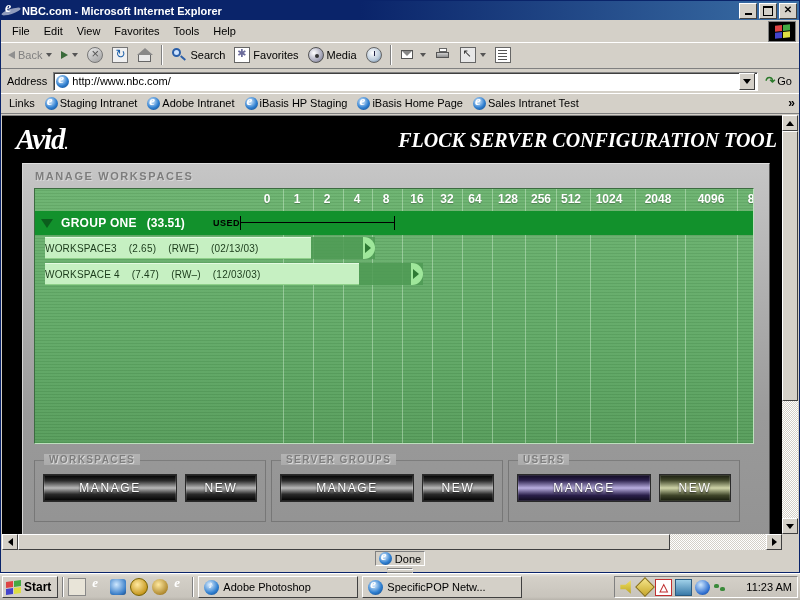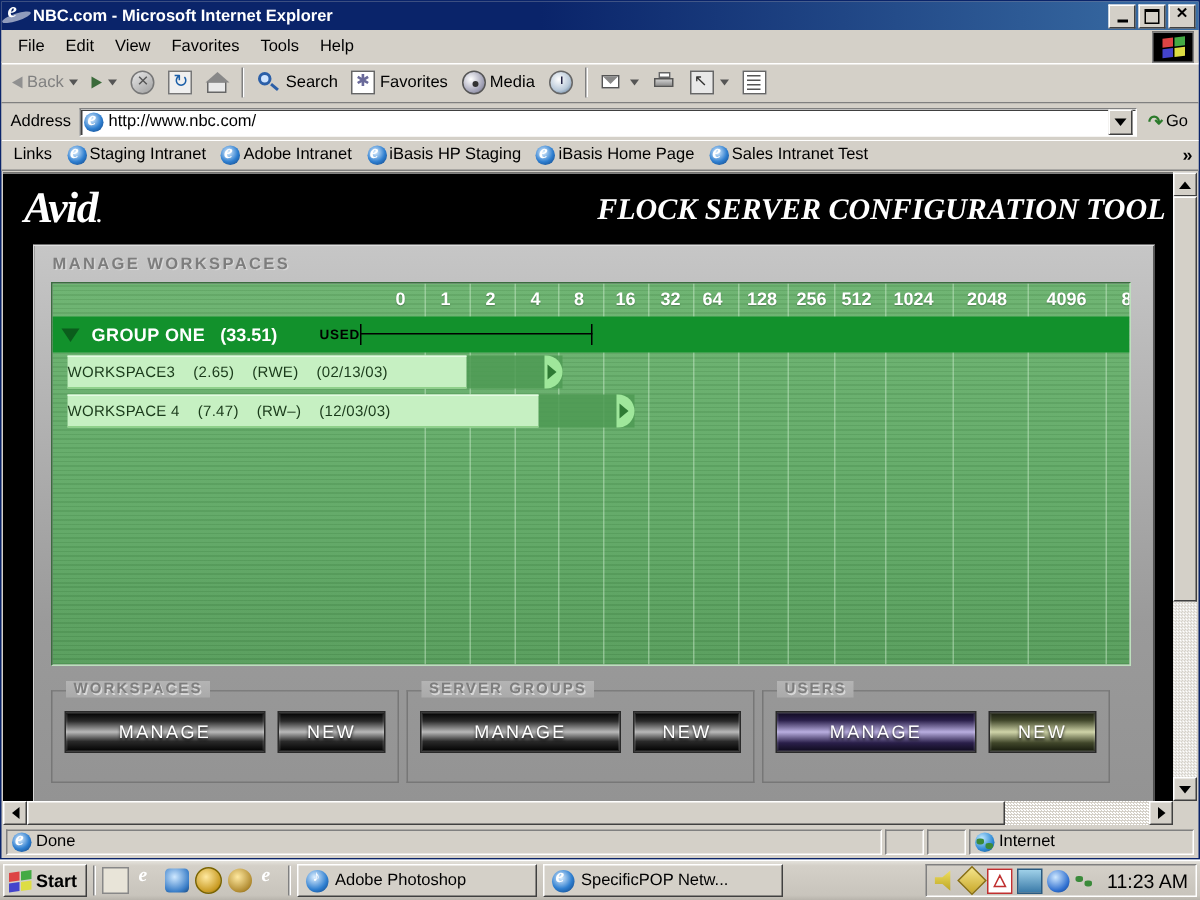--- a/index.html
+++ b/index.html
@@ -225,21 +225,21 @@
     border-bottom:5px solid #000;}
   .tri-dn{width:0;height:0;border-left:4px solid transparent;border-right:4px solid transparent;
     border-top:5px solid #000;}
   .tri-lf{width:0;height:0;border-top:4px solid transparent;border-bottom:4px solid transparent;
     border-right:5px solid #000;}
   .tri-rt{width:0;height:0;border-top:4px solid transparent;border-bottom:4px solid transparent;
     border-left:5px solid #000;}
 
   
   .statusbar{position:absolute;left:1px;right:1px;bottom:1px;height:20px;background:#d4d0c8;
-    display:flex;align-items:center;gap:2px;padding:0 2px;box-sizing:border-box;}
+    display:flex;align-items:center;gap:2px;padding:0 2px;box-sizing:border-box;flex-direction:column;}
   .sb-pane{height:17px;border:1px solid #808080;border-right-color:#fff;border-bottom-color:#fff;
     box-sizing:border-box;display:flex;align-items:center;gap:3px;padding:0 3px;font-size:11px;}
   .sb-pane.grow{flex:1;}
   .globe{width:13px;height:13px;border-radius:50%;
     background:radial-gradient(circle at 35% 30%,#bfe8ff,#2f8ad6 60%,#15507e);
     position:relative;overflow:hidden;flex:0 0 auto;}
   .globe:after{content:"";position:absolute;left:1px;top:4px;width:5px;height:4px;
     background:#3a8a3a;border-radius:40%;}
   .globe:before{content:"";position:absolute;left:7px;top:7px;width:5px;height:4px;
     background:#3a8a3a;border-radius:40%;}
@@ -265,21 +265,21 @@
     border-right:1px solid #404040;border-bottom:1px solid #404040;
     box-sizing:border-box;white-space:nowrap;overflow:hidden;}
   .task-btn.active{background:#bdb9b1;
     border-top:1px solid #404040;border-left:1px solid #404040;
     border-right:1px solid #fff;border-bottom:1px solid #fff;}
   .task-btn .lbl{overflow:hidden;text-overflow:ellipsis;}
   .tray{height:22px;display:flex;align-items:center;gap:3px;padding:0 5px;margin-right:2px;
     border-top:1px solid #808080;border-left:1px solid #808080;
     border-right:1px solid #fff;border-bottom:1px solid #fff;box-sizing:border-box;}
   .tray-ico{width:15px;height:15px;position:relative;}
-  .clock{font-size:13px;color:#000;margin-left:4px;}
+  .clock{font-size:11px;color:#000;margin-left:15px;}
 
   .ps-ico{width:15px;height:15px;border-radius:50%;
     background:radial-gradient(circle at 38% 32%,#dff0ff,#2f7fd0 60%,#0b3c7a);position:relative;}
   .ps-ico:after{content:"\266A";position:absolute;left:4px;top:-1px;color:#fff;font-size:10px;}
 </style>
 </head>
 <body>
 
 <div class="app">
 

